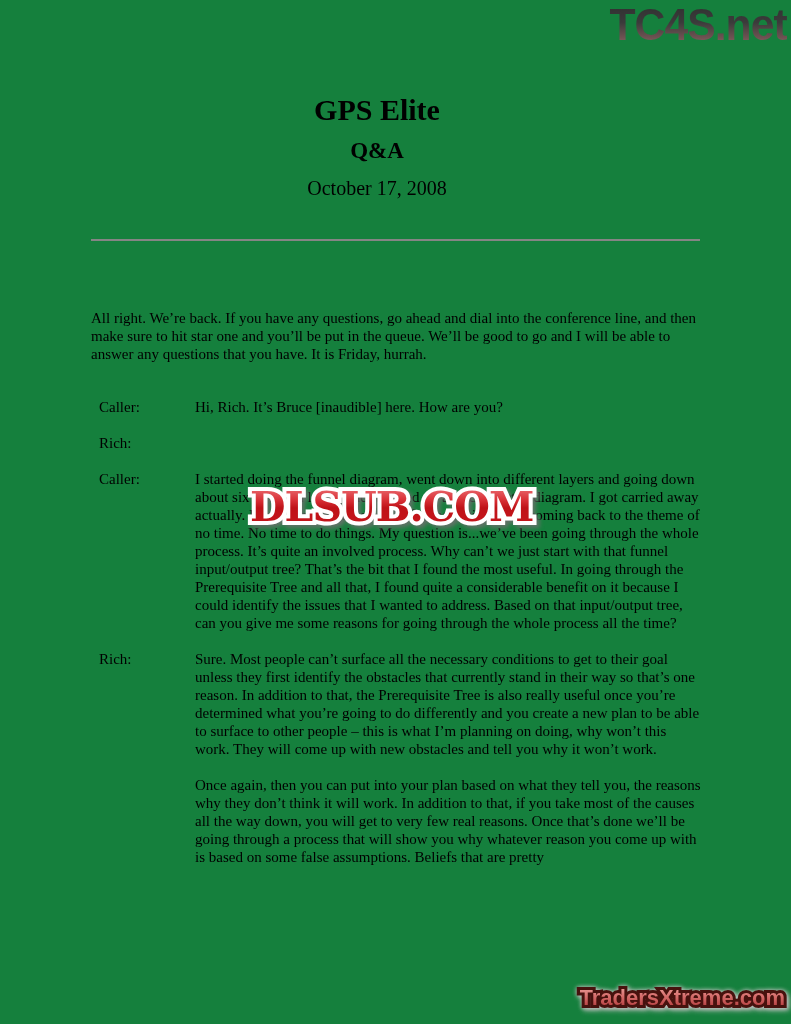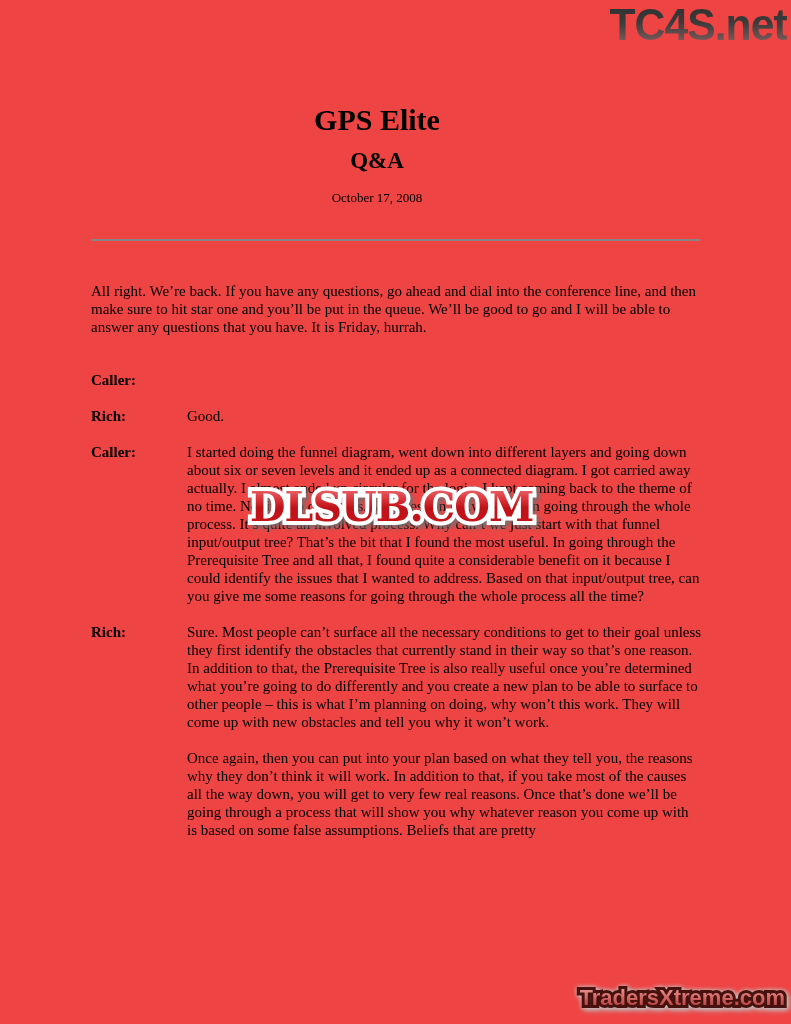--- a/index.html
+++ b/index.html
@@ -1,57 +1,57 @@
 <!DOCTYPE html>
 <html><head>
 <meta charset="utf-8">
 <style>
   * { margin:0; padding:0; box-sizing:border-box; }
   html,body { background:#ffffff; }
   .page {
     position:relative;
     width:791px; height:1024px;
-    background:#ef4444;
+    background:#15803d;
     overflow:hidden;
     font-family:"Liberation Serif", serif;
     color:#000;
   }
 
   
   .header-logo {
     position:absolute; top:0px; right:4px;
     font-family:"Liberation Sans", sans-serif;
     font-weight:bold; font-size:44px; line-height:50px;
     letter-spacing:-1px;
     background:linear-gradient(180deg,#2e2e2e 0%,#3b3b3b 45%,#6e5252 75%,#9c7070 100%);
     -webkit-background-clip:text; background-clip:text;
     color:transparent;
     text-shadow:none;
     transform:scaleX(0.97); transform-origin:right;
   }
 
   
-  .title-block { position:absolute; top:102px; left:0; width:754px; text-align:center; }
+  .title-block { position:absolute; top:92px; left:0; width:754px; text-align:center; }
   .doc-title { font-size:30px; font-weight:bold; line-height:36px; }
   .doc-subtitle { font-size:23px; font-weight:bold; line-height:28px; margin-top:9px; }
-  .doc-date { font-size:13px; font-weight:normal; line-height:22px; margin-top:12px;text-align:center; }
+  .doc-date { font-size:20px; font-weight:normal; line-height:22px; margin-top:12px;text-align:center; }
 
   
   .rule { position:absolute; top:239px; left:91px; width:609px; height:2px; background:#858585; }
 
   
   .content {
-    position:absolute; top:282px; left:91px; width:611px;
+    position:absolute; top:309px; left:91px; width:611px;
     font-size:15px; line-height:18px;
   }
   .para { margin:0; }
   .para + .para { margin-top:19px; }
   .dialog-row { display:flex; margin-top:18px; }
   .dialog-row.first-gap { margin-top:35px; }
-  .speaker { width:96px; flex:0 0 96px; font-weight:bold; }
+  .speaker { width:96px; flex:0 0 96px; font-weight:normal;margin-left:8px; }
   .utterance { flex:1; }
 
   
   .watermark {
     position:absolute; left:250px; top:481px;
     z-index:5; white-space:nowrap;
     font-family:"DejaVu Serif", serif;
     font-weight:bold; font-size:41px; line-height:52px;
     letter-spacing:-1px;
     text-align:right;
@@ -104,25 +104,25 @@
   </div>
 
   <div class="rule"></div>
 
   <div class="content">
 
     <p class="para">All right. We’re back. If you have any questions, go ahead and dial into the conference line, and then make sure to hit star one and you’ll be put in the queue. We’ll be good to go and I will be able to answer any questions that you have. It is Friday, hurrah.</p>
 
     <div class="dialog-row first-gap">
       <div class="speaker">Caller:</div>
+      <div class="utterance">Hi, Rich. It’s Bruce [inaudible] here. How are you?</div>
     </div>
 
     <div class="dialog-row">
       <div class="speaker">Rich:</div>
-      <div class="utterance">Good.</div>
     </div>
 
     <div class="dialog-row">
       <div class="speaker">Caller:</div>
       <div class="utterance">I started doing the funnel diagram, went down into different layers and going down about six or seven levels and it ended up as a connected diagram. I got carried away actually. I almost ended up circular for the logic. I kept coming back to the theme of no time. No time to do things. My question is...we’ve been going through the whole process. It’s quite an involved process. Why can’t we just start with that funnel input/output tree? That’s the bit that I found the most useful. In going through the Prerequisite Tree and all that, I found quite a considerable benefit on it because I could identify the issues that I wanted to address. Based on that input/output tree, can you give me some reasons for going through the whole process all the time?</div>
     </div>
 
     <div class="dialog-row">
       <div class="speaker">Rich:</div>
       <div class="utterance">Sure. Most people can’t surface all the necessary conditions to get to their goal unless they first identify the obstacles that currently stand in their way so that’s one reason. In addition to that, the Prerequisite Tree is also really useful once you’re determined what you’re going to do differently and you create a new plan to be able to surface to other people – this is what I’m planning on doing, why won’t this work. They will come up with new obstacles and tell you why it won’t work.</div>

